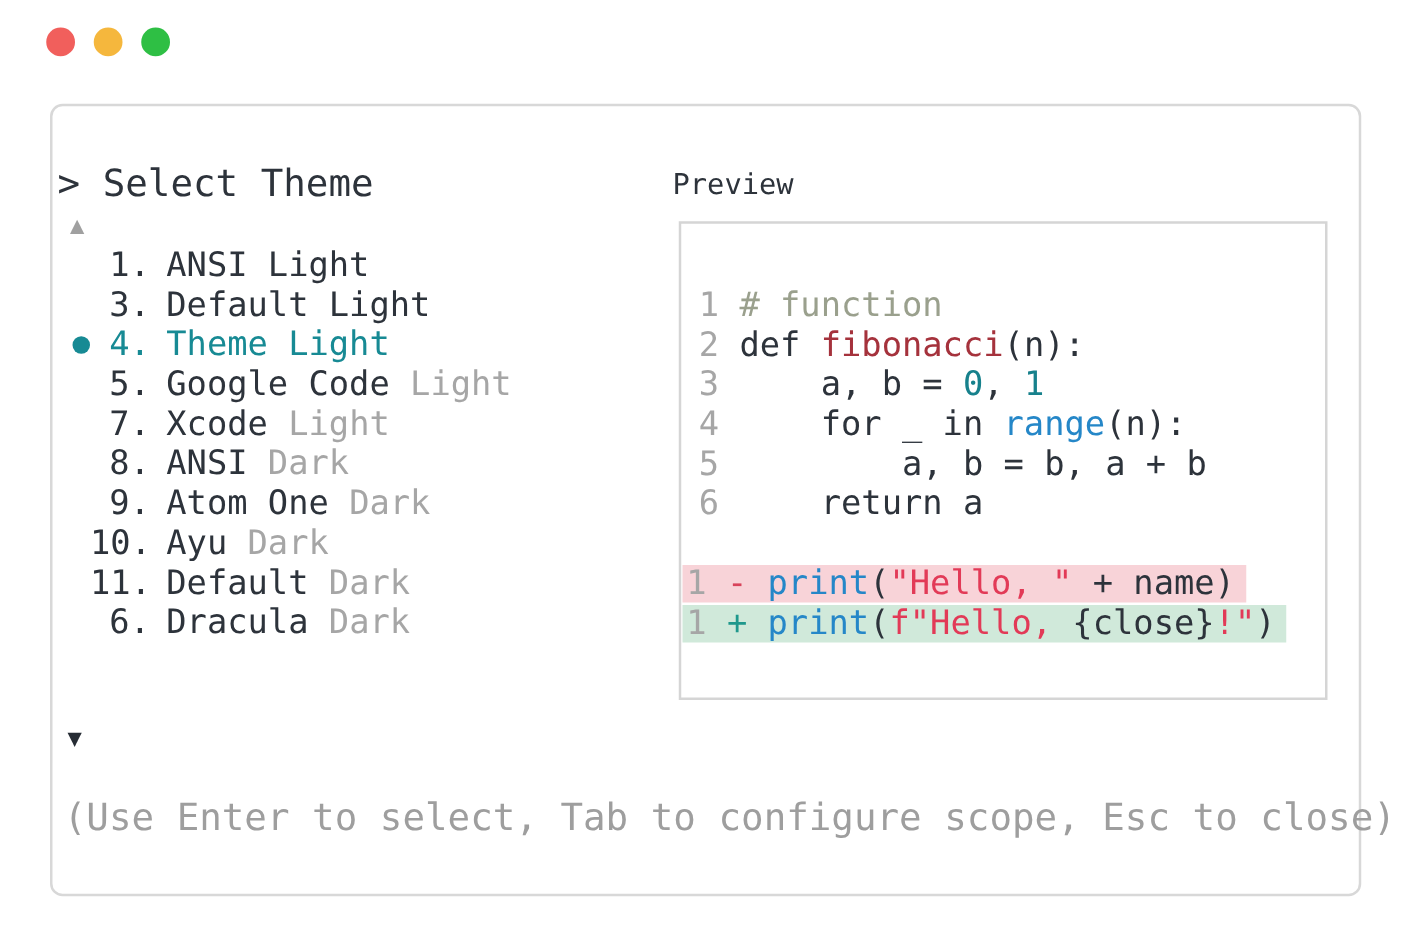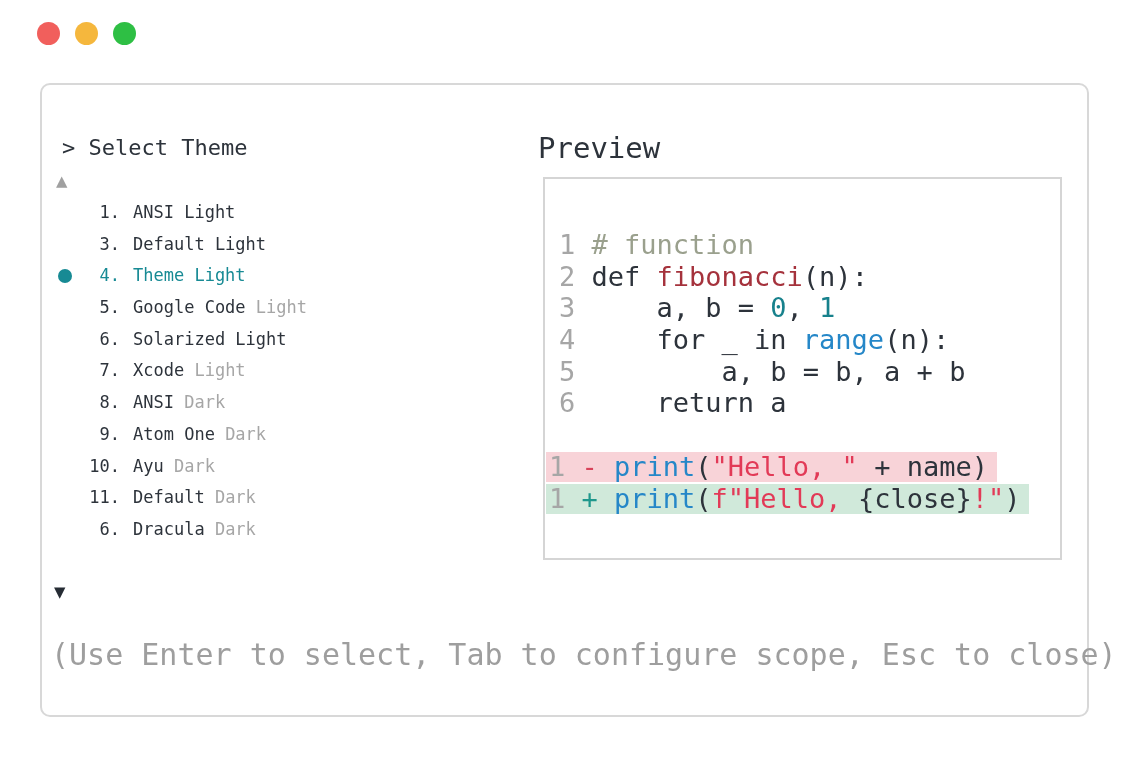--- a/index.html
+++ b/index.html
@@ -10,33 +10,33 @@
   .traffic { position:absolute; left:37px; top:22px; display:flex; gap:15px; }
   .tl { width:23px; height:23px; border-radius:50%; }
   .tl.red { background:var(--tl_red); }
   .tl.yellow { background:var(--tl_yellow); }
   .tl.green { background:var(--tl_green); }
 
   
   .panel { position:absolute; left:40px; top:83px; width:1049px; height:634px;
            background:#fff; border:2px solid var(--border_gray); border-radius:10px; }
 
-  .title { position:absolute; left:20px; top:47px; font-size:22px; line-height:32px;
+  .title { position:absolute; left:4px; top:47px; font-size:30px; line-height:32px;
            color:var(--text_dark); white-space:pre; }
-  .preview-label { position:absolute; left:496px; top:47px; font-size:29px; line-height:32px;
+  .preview-label { position:absolute; left:496px; top:47px; font-size:23px; line-height:32px;
            color:var(--text_dark); }
 
   .scroll-up { position:absolute; left:14px; top:79px; font-size:19px; line-height:32px;
            color:var(--arrow_gray); cursor:default; }
   .scroll-down { position:absolute; left:12px; top:490px; font-size:19px; line-height:32px;
            color:var(--arrow_dark); cursor:default; }
 
   
   .theme-list { position:absolute; left:0; top:112px; width:490px; list-style:none; }
-  .theme-item { position:relative; height:31.7px; line-height:31.7px; font-size:17px;
+  .theme-item { position:relative; height:31.7px; line-height:31.7px; font-size:27px;
            color:var(--text_dark); white-space:pre; }
   .theme-item .dot { display:none; position:absolute; left:16px; top:9px; width:14px; height:14px;
            border-radius:50%; background:var(--accent_teal); }
   .theme-item.selected .dot { display:block; }
   .theme-item.selected .num, .theme-item.selected .name { color:var(--accent_teal); }
   .theme-item .num { display:inline-block; width:48px; margin-left:30px; text-align:right; }
   .theme-item .name { margin-left:13px; }
   .theme-item .suffix { color:var(--text_gray); }
 
   
@@ -74,21 +74,20 @@
   <div class="title">&gt; Select Theme</div>
   <div class="preview-label">Preview</div>
 
   <div class="scroll-up">▲</div>
 
   <ul class="theme-list">
       <li class="theme-item"><span class="num">1.</span><span class="name">ANSI Light</span></li>
       <li class="theme-item"><span class="num">3.</span><span class="name">Default Light</span></li>
       <li class="theme-item selected"><span class="dot"></span><span class="num">4.</span><span class="name">Theme Light</span></li>
       <li class="theme-item"><span class="num">5.</span><span class="name">Google Code<span class="suffix"> Light</span></span></li>
-      <li class="theme-item"><span class="num">6.</span><span class="name">Solarized Light</span></li>
       <li class="theme-item"><span class="num">7.</span><span class="name">Xcode<span class="suffix"> Light</span></span></li>
       <li class="theme-item"><span class="num">8.</span><span class="name">ANSI<span class="suffix"> Dark</span></span></li>
       <li class="theme-item"><span class="num">9.</span><span class="name">Atom One<span class="suffix"> Dark</span></span></li>
       <li class="theme-item"><span class="num">10.</span><span class="name">Ayu<span class="suffix"> Dark</span></span></li>
       <li class="theme-item"><span class="num">11.</span><span class="name">Default<span class="suffix"> Dark</span></span></li>
       <li class="theme-item"><span class="num">6.</span><span class="name">Dracula<span class="suffix"> Dark</span></span></li>
     </ul>
 
   <div class="scroll-down">▼</div>
 

